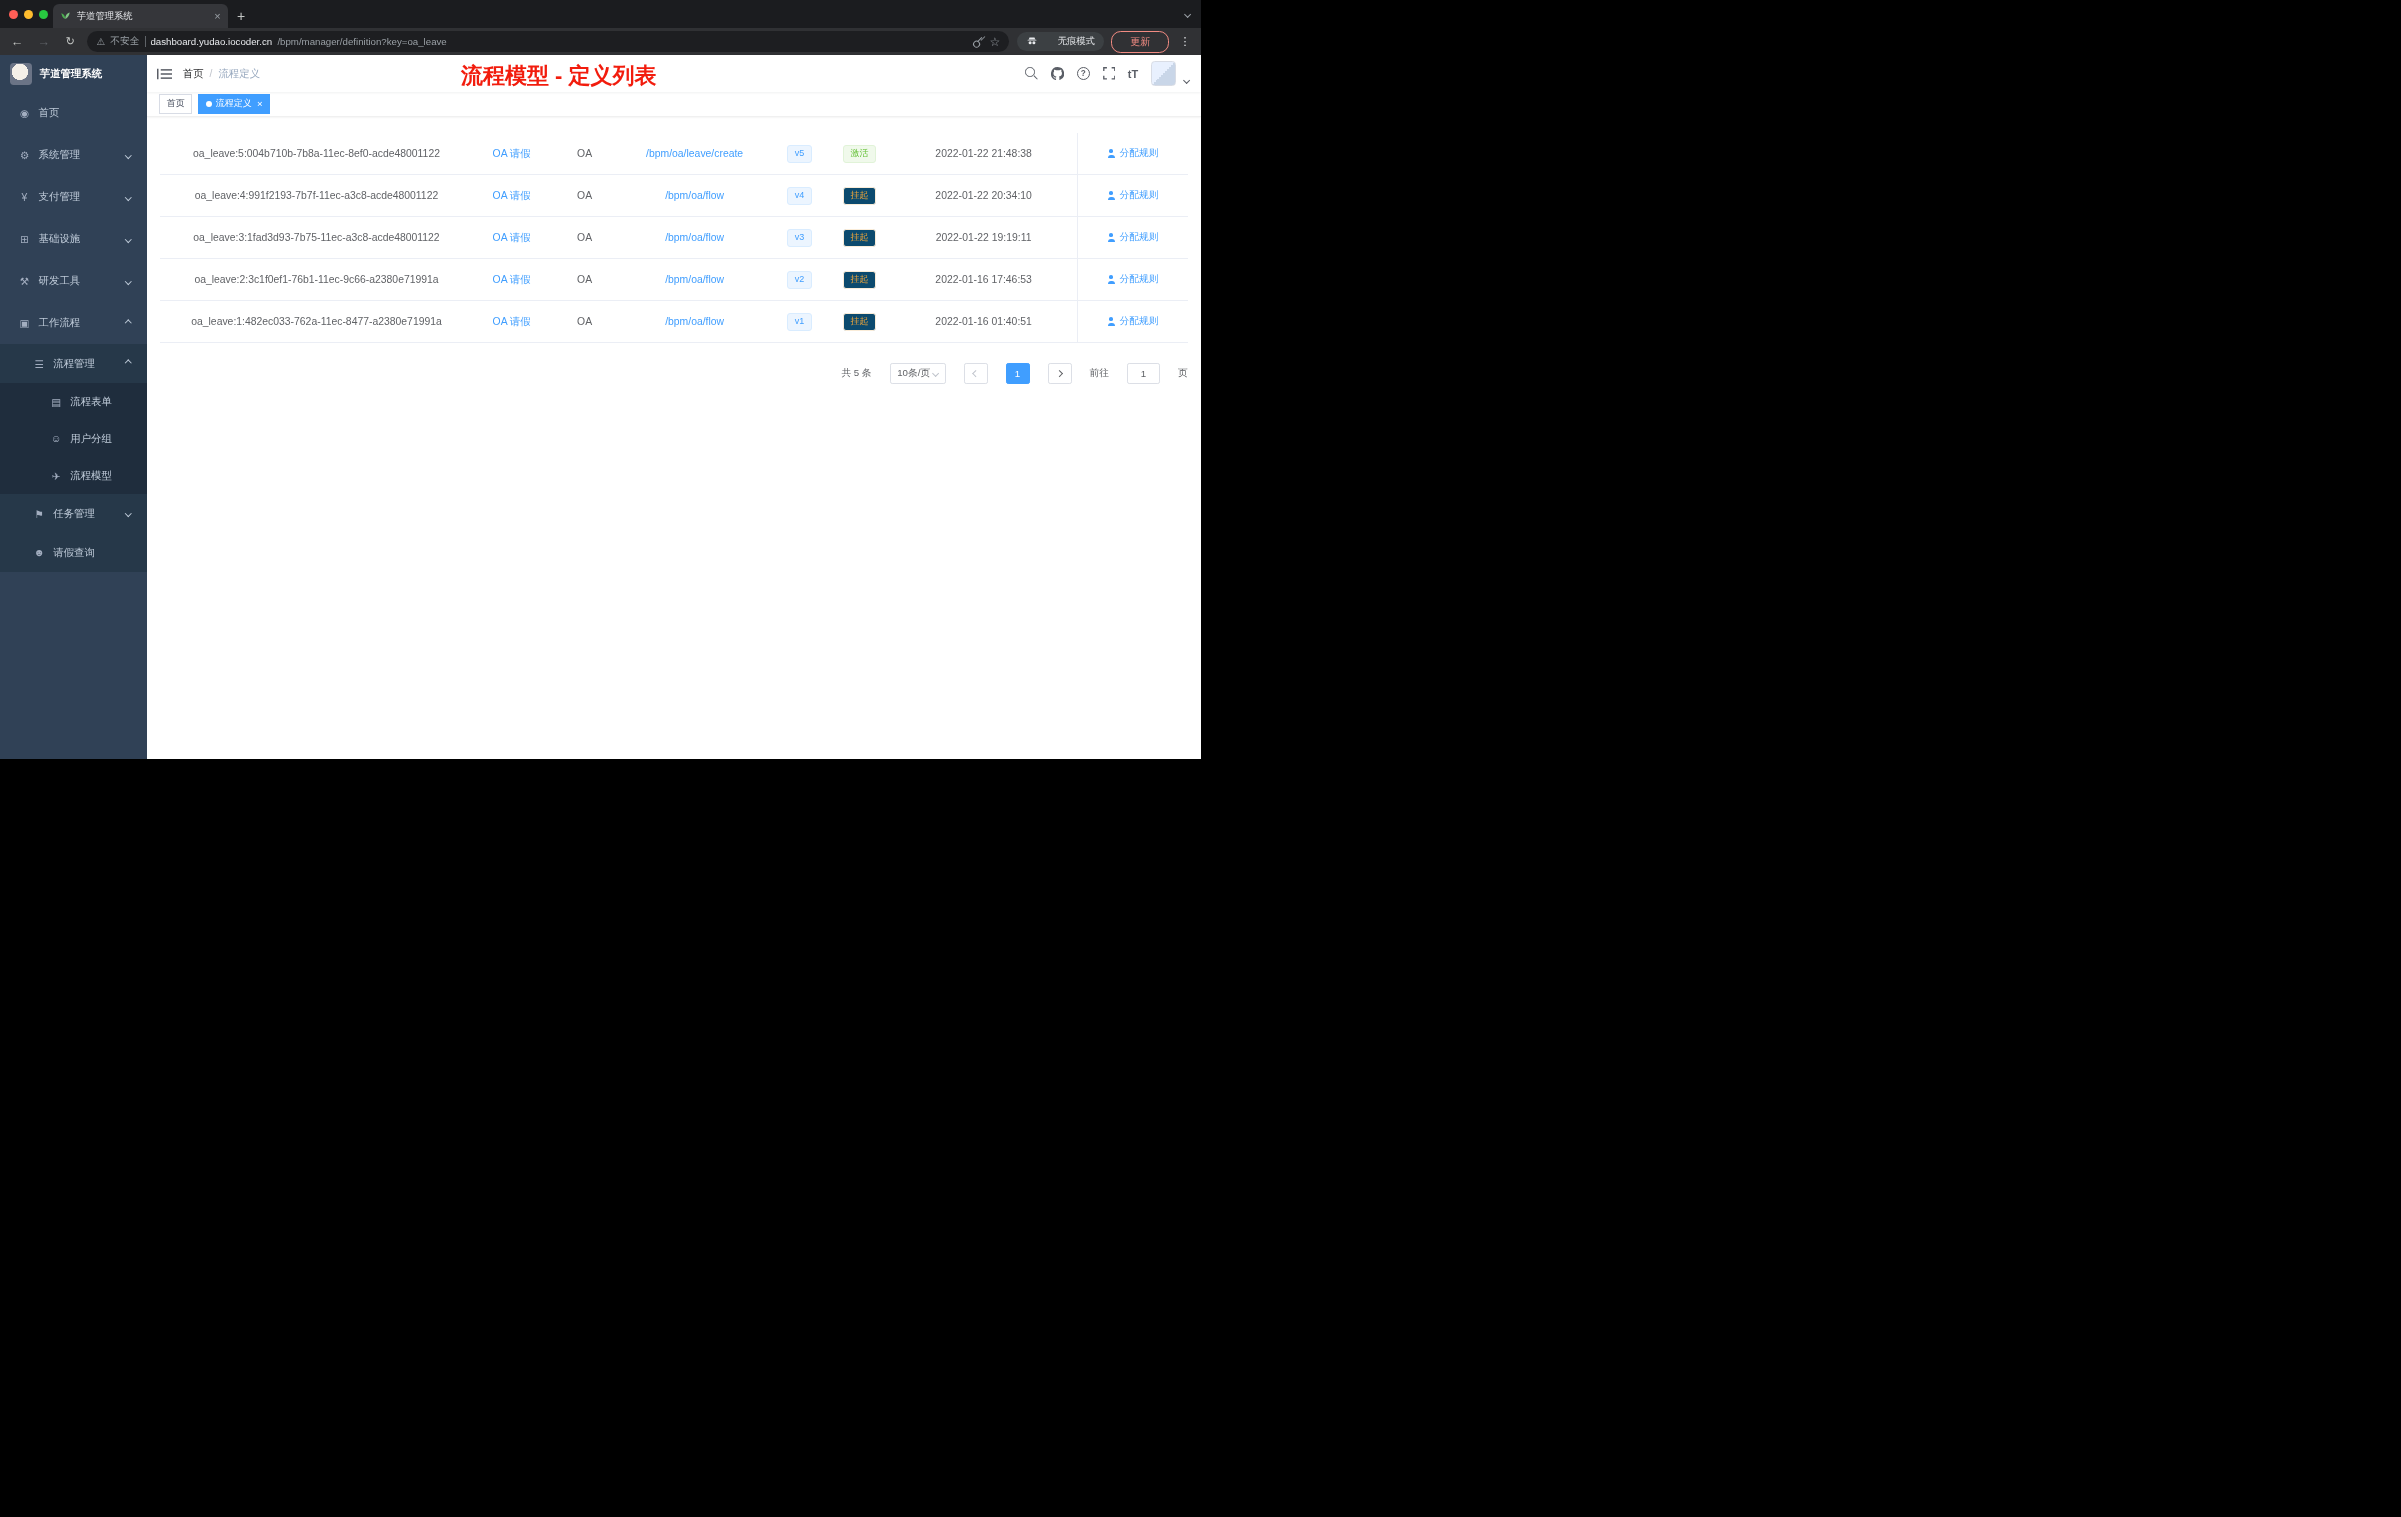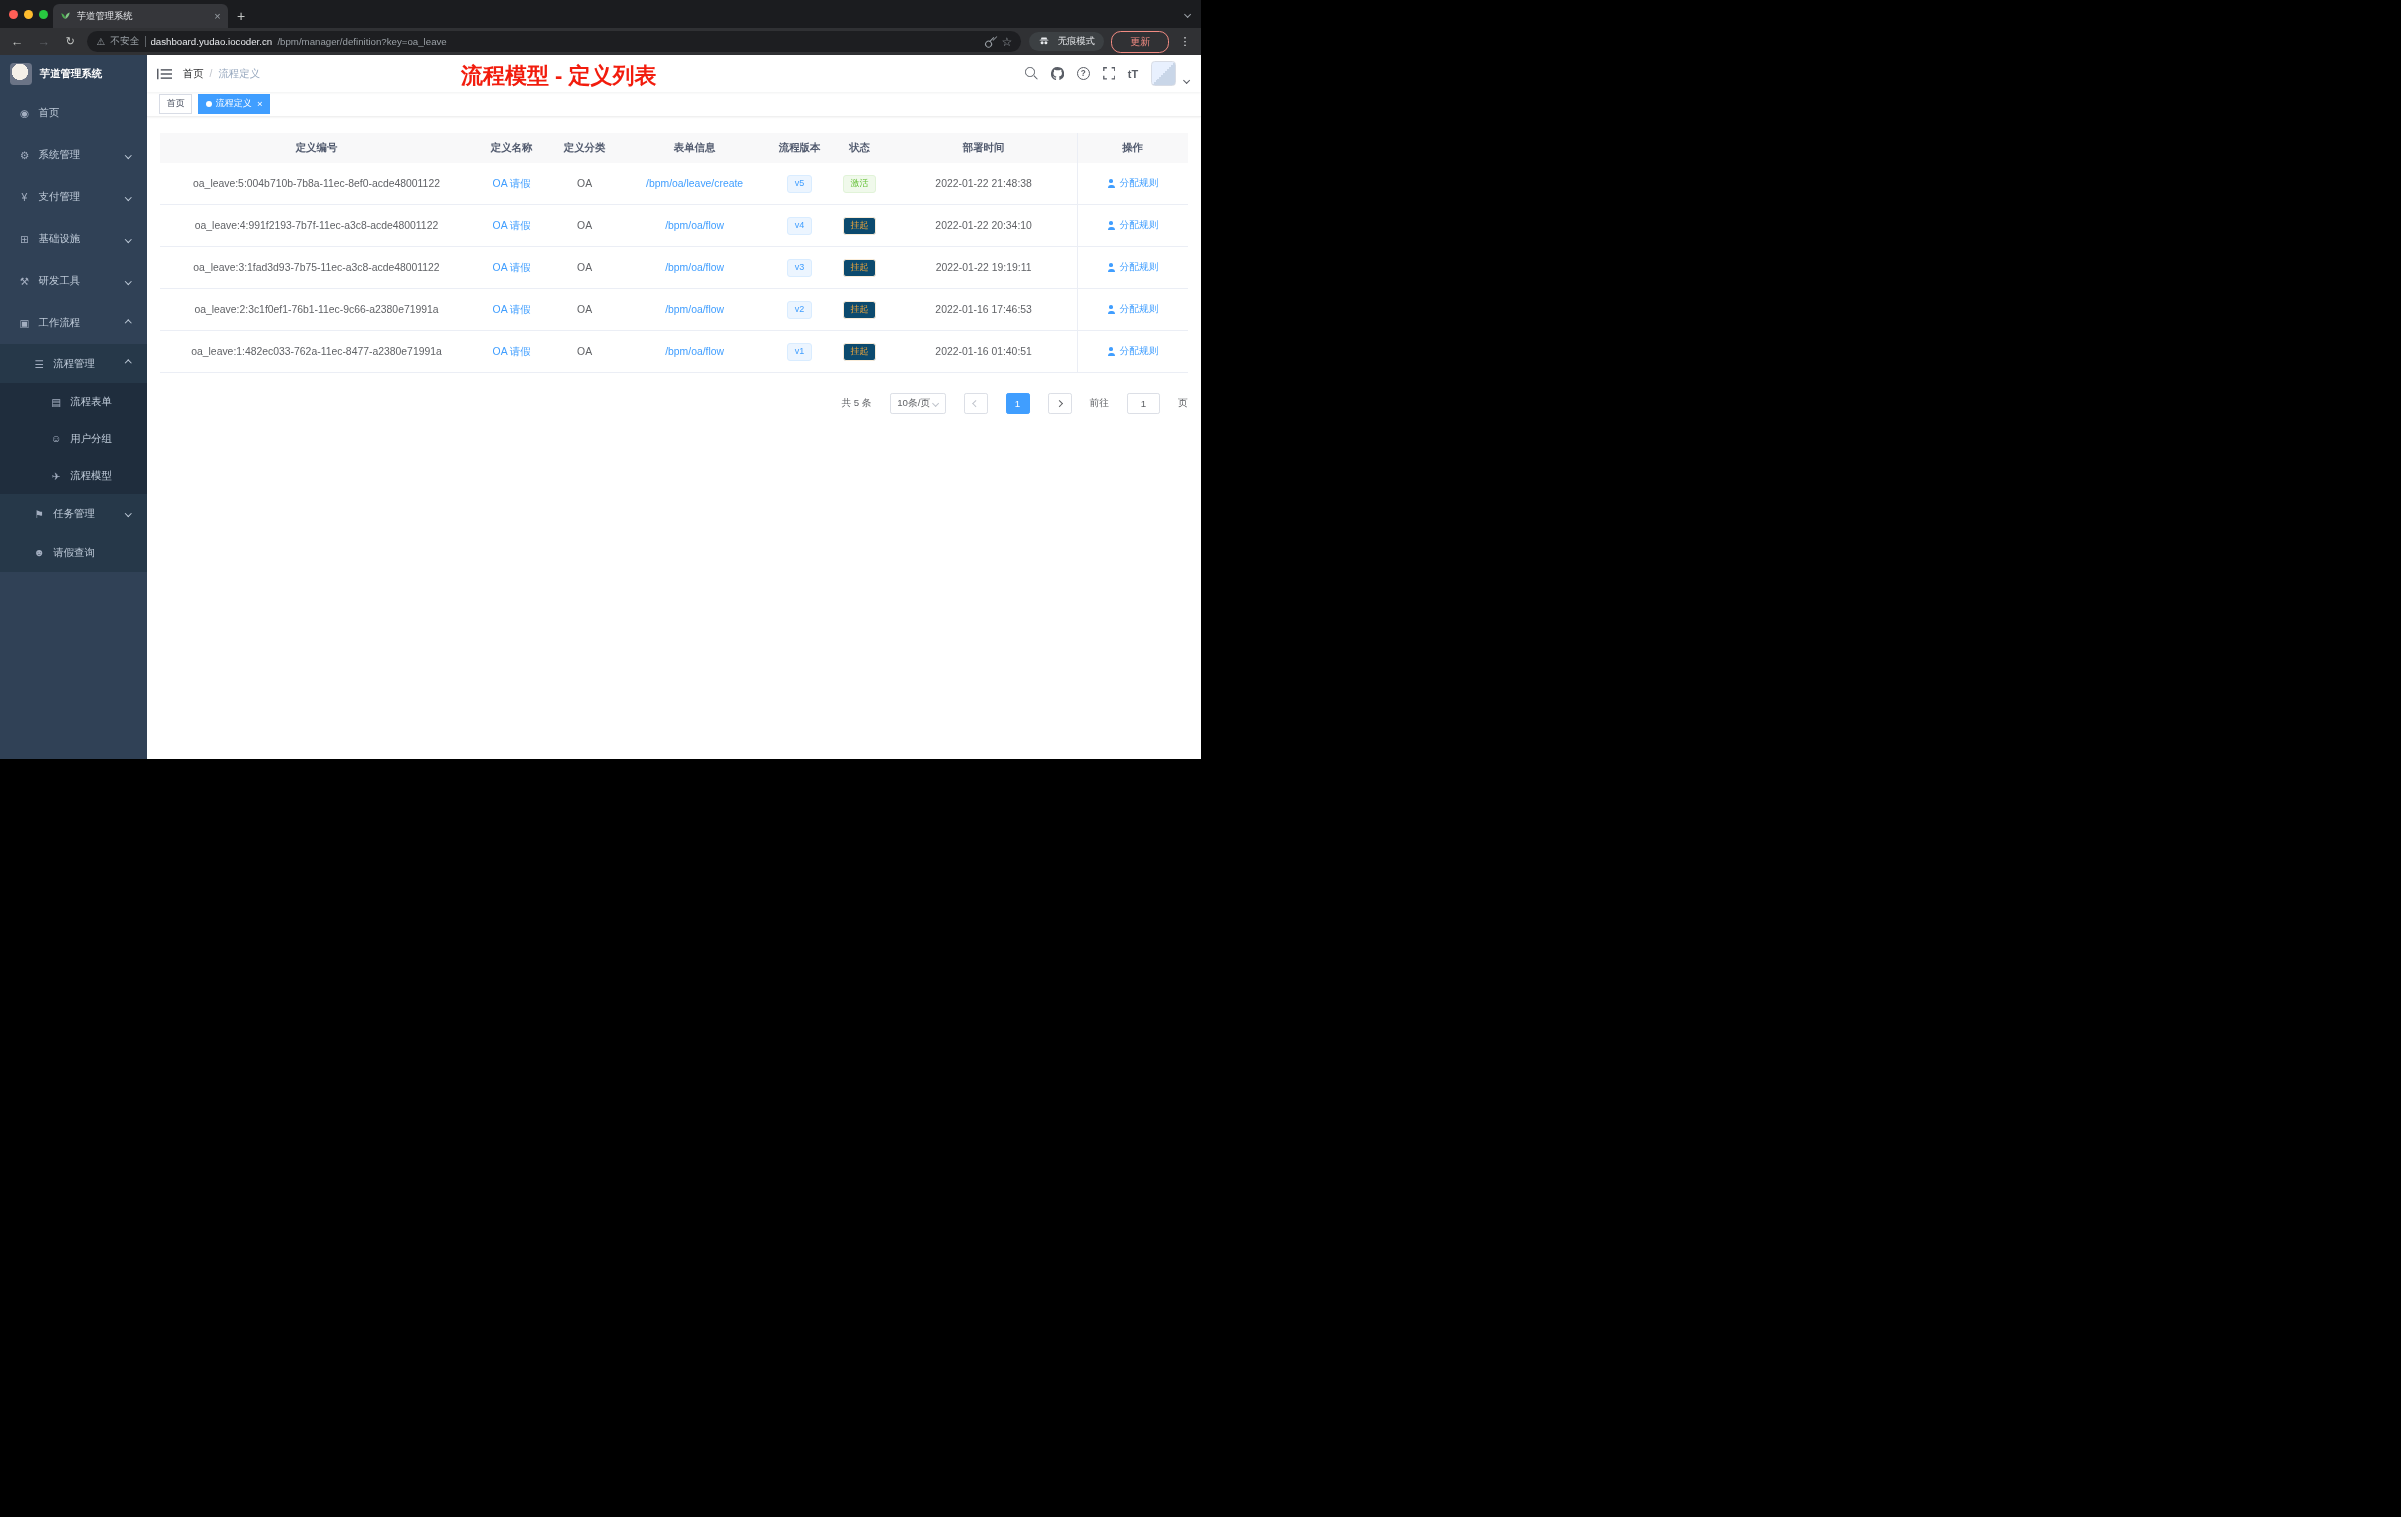--- a/index.html
+++ b/index.html
@@ -29,21 +29,21 @@
   .url-host { color:#e8eaed; }
   .url-path { color:#9aa0a6; }
   .url-pill .spacer { flex:1; }
   .key-icon { width:12px; height:12px; position:relative; display:inline-block; transform:rotate(-45deg); }
   .key-icon::before { content:''; position:absolute; left:0; top:3px; width:5.2px; height:5.2px;
                       border:1.2px solid #9aa0a6; border-radius:50%; }
   .key-icon::after { content:''; position:absolute; left:6px; top:5.2px; width:6px; height:1.2px; background:#9aa0a6;
                      box-shadow:3px 1.5px 0 -0.1px #9aa0a6; }
   .star { color:#9aa0a6; font-size:12px; cursor:pointer; }
   .incognito-badge { height:19.3px; background:#3c4043; border-radius:9.7px; display:flex; align-items:center;
-                     gap:8px; padding:0 9px; color:#e8eaed; font-size:9.3px; }
+                     gap:20px; padding:0 9px; color:#e8eaed; font-size:9.3px; }
   .update-pill { border:0.7px solid #f28b82; color:#f28b82; font-size:10px; border-radius:9.7px;
                  padding:3px 18px; cursor:pointer; }
   .menu-dots { color:#e8eaed; font-size:11px; padding:0 3px; cursor:pointer; }
 
   
   .app { display:flex; height:704px; }
   .sidebar { width:147px; background:#304156; flex-shrink:0; overflow:hidden; }
   .logo-row { height:37px; display:flex; align-items:center; padding-left:10.4px; gap:7.4px; }
   .logo-img { width:22px; height:22px; border-radius:3.7px;
               background:radial-gradient(circle at 45% 40%, #f5f0e8 0 45%, #6b7486 46% 100%); }
@@ -287,30 +287,20 @@
           </span>
           <span class="tag active">
             <span class="tag-dot"></span>
             <span>流程定义</span>
             <span class="tag-close">×</span>
           </span>
         </div>
 
       <div class="content">
         <div class="table">
-          <div class="t-head">
-              <div class="cell c0">定义编号</div>
-              <div class="cell c1">定义名称</div>
-              <div class="cell c2">定义分类</div>
-              <div class="cell c3">表单信息</div>
-              <div class="cell c4">流程版本</div>
-              <div class="cell c5">状态</div>
-              <div class="cell c6">部署时间</div>
-              <div class="cell c7">操作</div>
-            </div>
           <div>
               <div class="t-row">
                 <div class="cell c0">oa_leave:5:004b710b-7b8a-11ec-8ef0-acde48001122</div>
                 <div class="cell c1">
                   <span class="link">OA 请假</span>
                 </div>
                 <div class="cell c2">OA</div>
                 <div class="cell c3">
                   <span class="link">/bpm/oa/leave/create</span>
                 </div>

